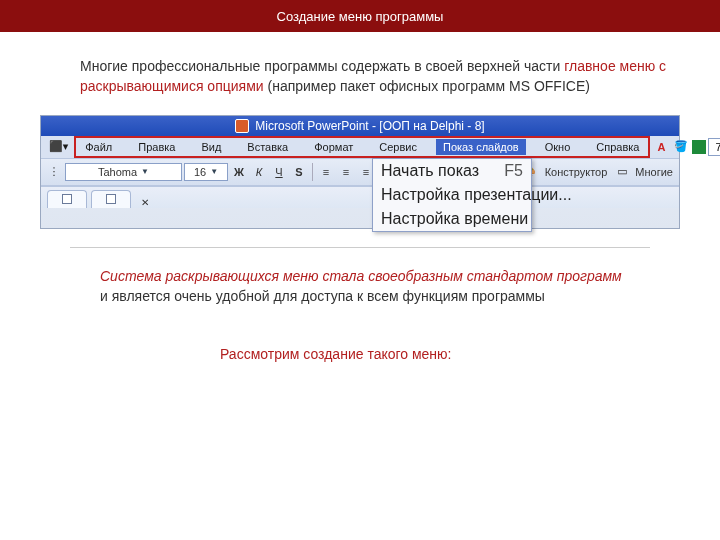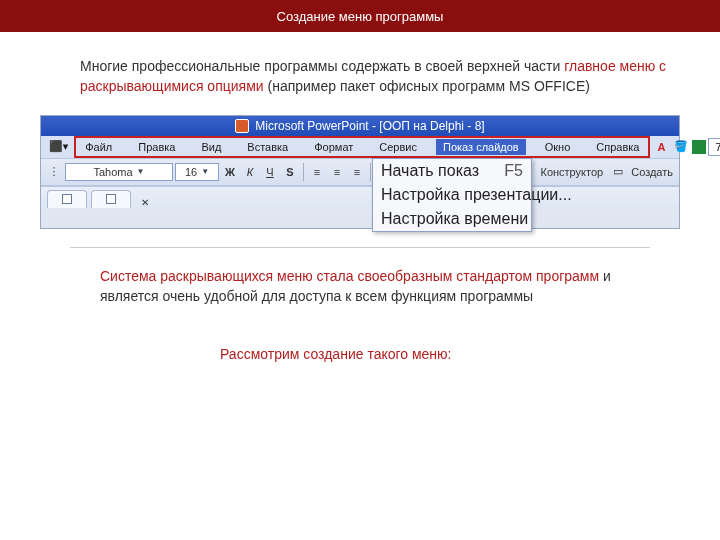--- a/index.html
+++ b/index.html
@@ -150,21 +150,21 @@
     border:none;
     border-top:1px solid #ccc;
     margin:18px 30px;
   }
   .para2 {
     font-size:14px;
     color:#333;
     line-height:1.45;
     margin: 10px 50px 0 60px;
   }
-  .para2 .accent { color:#b22020; }
+  .para2 .accent { color:#b22020;font-style:italic; }
   .para3 {
     color:#b22020;
     font-size:14px;
     text-align:left;
     margin:40px 0 0 180px;
   }
   .tb-right { margin-left:auto; display:flex; align-items:center; gap:2px;}
   .zoom-sq { width:14px;height:14px;background:#1e8a3a; }
 </style>
 </head>
@@ -217,21 +217,21 @@
       <div class="di">
         <span>Настройка презентации...</span>
       </div>
       <div class="di">
         <span>Настройка времени</span>
       </div>
     </div>
 
     <div class="toolbar">
       <span class="tb-btn">⋮</span>
-      <span class="tb-drop" style="width:108px;">
+      <span class="tb-drop" style="width:117px;">
         <span>Tahoma</span>
         <span class="arrow">▼</span>
       </span>
       <span class="tb-drop" style="width:44px;">
         <span>16</span>
         <span class="arrow">▼</span>
       </span>
       <span class="tb-btn" style="font-weight:bold;">Ж</span>
       <span class="tb-btn" style="font-style:italic;">К</span>
       <span class="tb-btn" style="text-decoration:underline;">Ч</span>
@@ -242,21 +242,21 @@
       <span class="tb-btn">≡</span>
       <span class="tb-sep"></span>
       <span class="tb-right">
         <span class="tb-btn">A</span>
         <span class="tb-btn">A</span>
         <span class="tb-btn" style="text-decoration:underline;text-decoration-color:#c22;">A</span>
         <span class="tb-sep"></span>
         <span class="tb-btn">🎨</span>
         <span style="padding:0 4px;">Конструктор</span>
         <span class="tb-btn">▭</span>
-        <span style="padding:0 2px;">Создать</span>
+        <span style="padding:0 2px;">Многие</span>
       </span>
     </div>
 
     <div class="outline-row">
       <div class="tab">
           <span class="sq"></span>
         </div>
       <div class="tab">
           <span class="sq"></span>
         </div>

